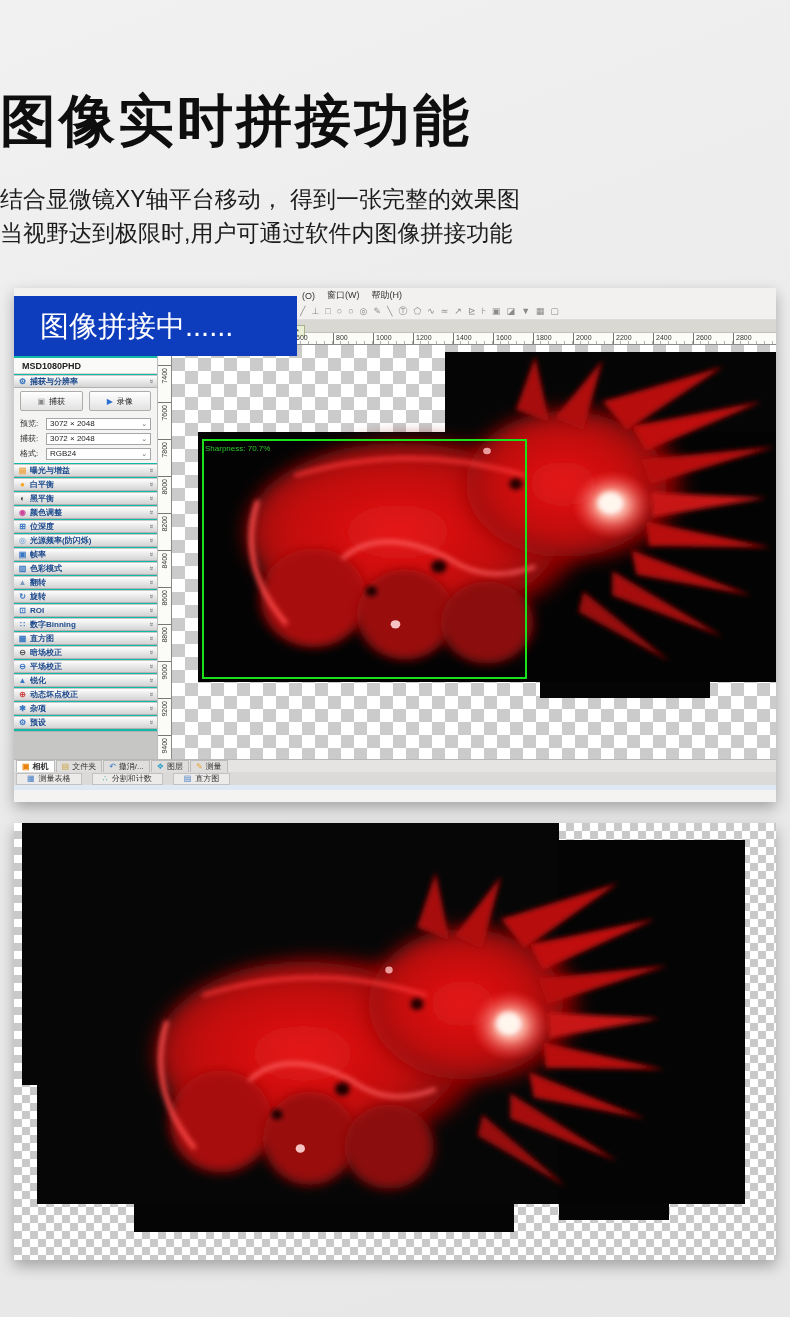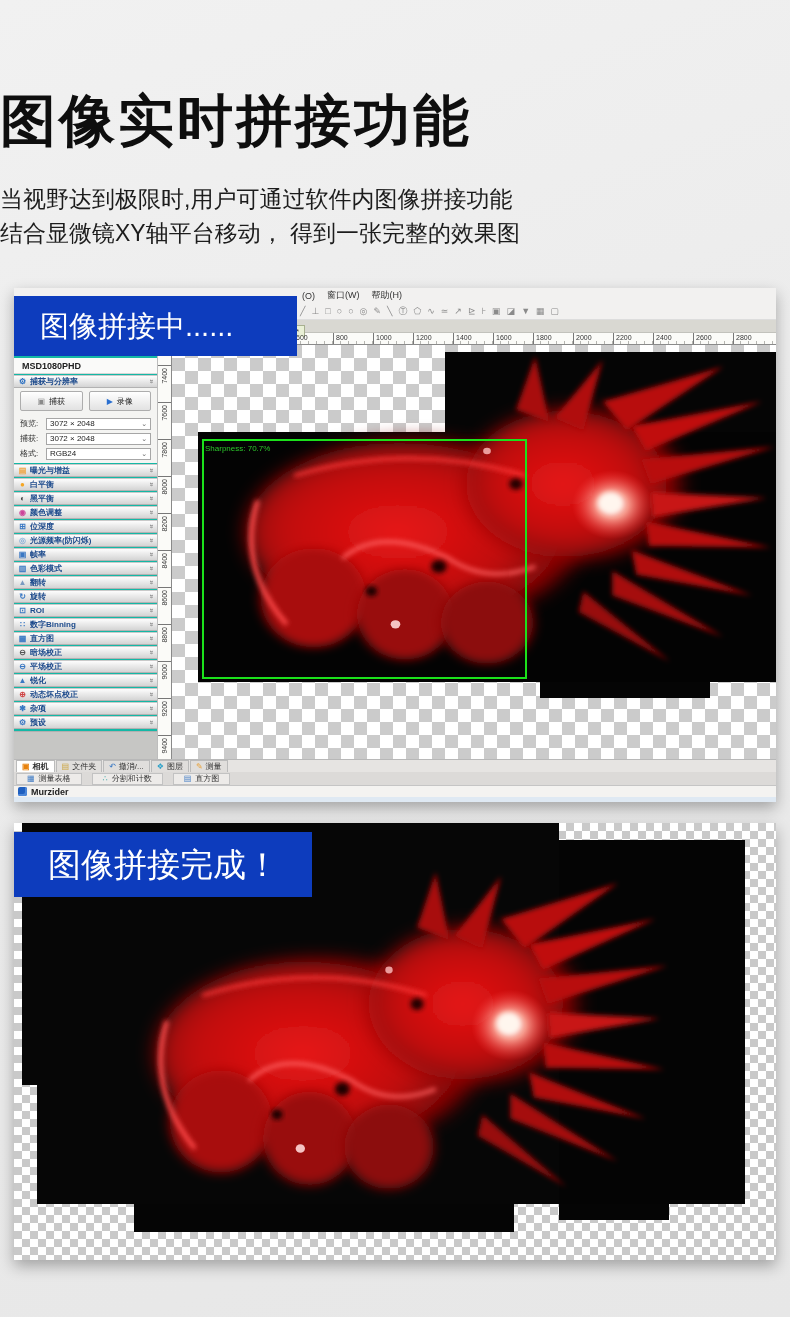--- a/index.html
+++ b/index.html
@@ -144,22 +144,22 @@
       <circle cx="300" cy="120" r="4" fill="#ffc0c0" opacity=".8"></circle>
     </g>
   </defs>
 </svg>
 
 <div class="page">
 
   <header class="hdr">
     <h1>图像实时拼接功能</h1>
     <div class="sub">
+      <div>结合显微镜XY轴平台移动， 得到一张完整的效果图</div>
       <div>当视野达到极限时,用户可通过软件内图像拼接功能</div>
-      <div>结合显微镜XY轴平台移动， 得到一张完整的效果图</div>
     </div>
   </header>
 
   <section class="shot shot1">
 
     <div class="menu-bar">
 
     <span class="menu-item">(O)</span>
         <span class="menu-item">窗口(W)</span>
         <span class="menu-item">帮助(H)</span>
@@ -453,34 +453,29 @@
           <span class="ticon" style="color: rgb(42, 160, 160);">∴</span>
           <span>分割和计数</span>
         </span>
 
         <span class="t2tab">
           <span class="ticon" style="color: rgb(58, 120, 195);">▤</span>
           <span>直方图</span>
         </span>
       </div>
 
-    <div class="statusbar">
-      <span class="logo"></span>
-      <span class="status-text">Murzider</span>
-    </div>
     <div class="win-footer"></div>
 
     <div class="banner banner1">图像拼接中......</div>
   </section>
 
   <section class="shot shot2 checker16">
     <div class="tile t2a"></div>
     <div class="tile t2b"></div>
     <div class="tile t2c"></div>
     <div class="tile t2d"></div>
     <div class="tile t2e"></div>
     <svg class="organism2" viewBox="0 0 600 400" preserveAspectRatio="none">
         <use href="#organism"></use>
       </svg>
-    <div class="banner banner2">图像拼接完成！</div>
   </section>
 
 </div>
 
 </body></html>

